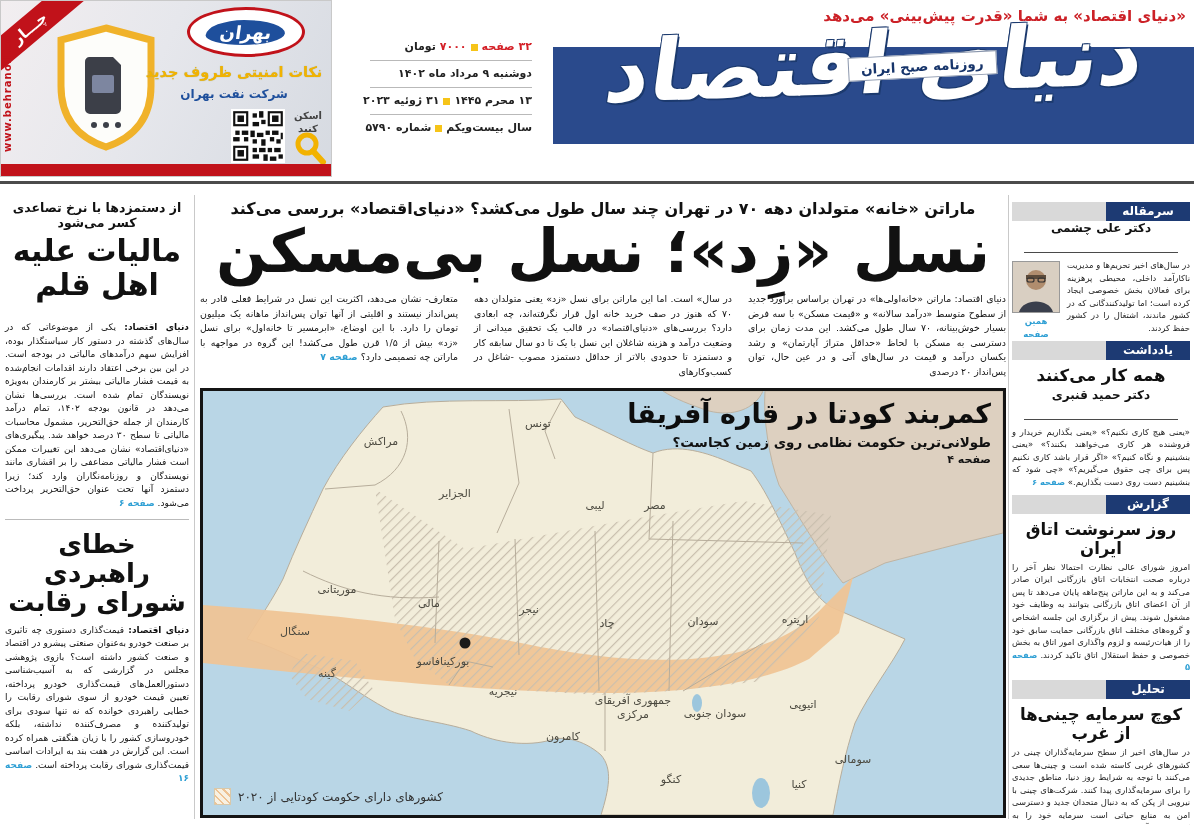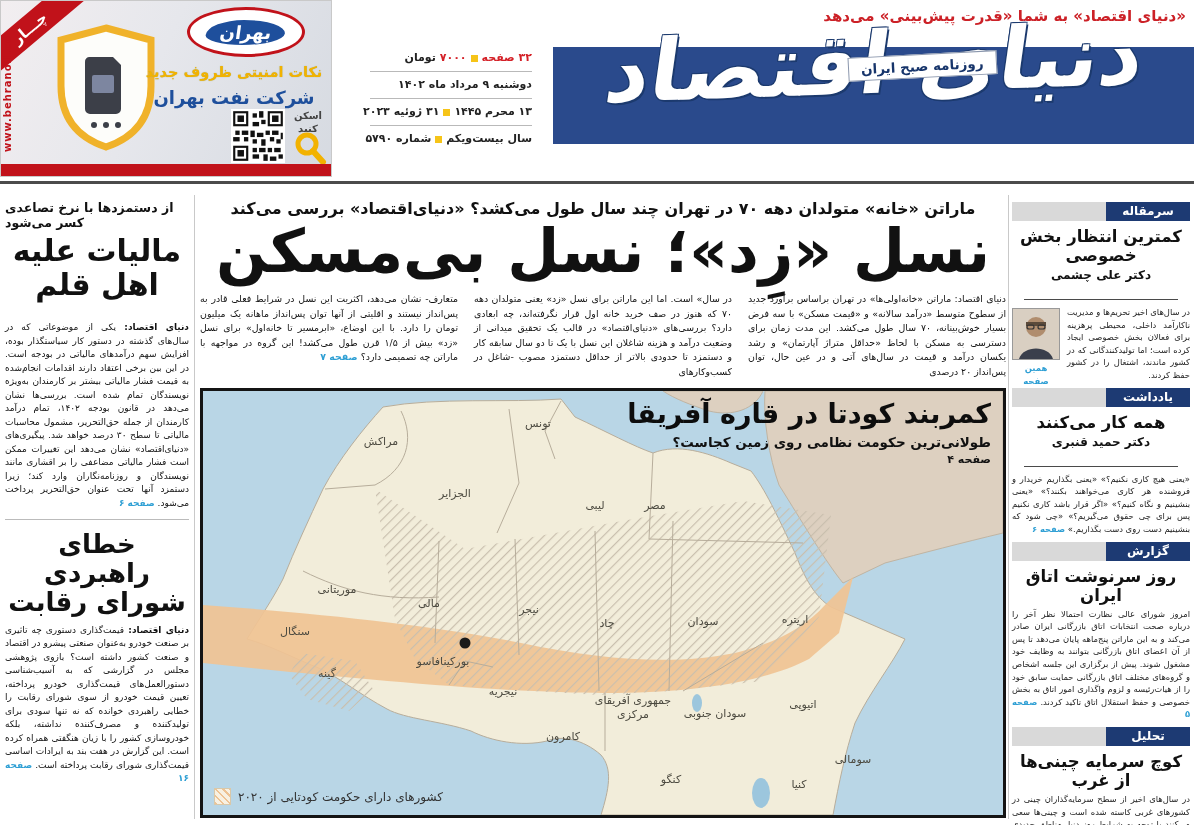--- a/index.html
+++ b/index.html
@@ -19,46 +19,46 @@
   .ad-shield{position:absolute;left:52px;top:22px;}
   .ad-redstrip{position:absolute;bottom:0;left:0;width:100%;height:12px;background:var(--ad_red);}
   .behran-logo{position:absolute;right:26px;top:6px;width:118px;height:50px;background:#fff;
       border:3px solid var(--ad_red);border-radius:50%;box-sizing:border-box;
       display:flex;align-items:center;justify-content:center;}
   .behran-logo-inner{background:var(--behran_blue);color:#fff;font-weight:bold;font-size:18px;
       padding:2px 14px;border-radius:46% 54% 52% 48%/60% 55% 45% 40%;transform:skewX(-8deg);}
   .ad-line1{position:absolute;right:2px;top:63px;width:190px;text-align:center;color:#f2b200;
       font-weight:bold;font-size:14.5px;text-shadow:0 0 1px #9a7;}
   .ad-line2{position:absolute;right:2px;top:86px;width:190px;text-align:center;color:var(--behran_blue);
-      font-weight:bold;font-size:18px;}
+      font-weight:bold;font-size:12px;}
   .ad-qr{position:absolute;right:46px;top:108px;width:54px;height:54px;background:#fff;}
   .ad-scan{position:absolute;right:4px;top:108px;width:38px;text-align:center;font-size:10px;
       color:#444;font-weight:bold;line-height:1.3;}
   .ad-magnifier{position:absolute;right:4px;top:130px;}
 
   .slogan{position:absolute;top:7px;right:8px;color:var(--slogan_red);font-weight:bold;font-size:15px;}
   .blueband{position:absolute;top:47px;left:553px;width:641px;height:97px;background:var(--masthead_blue);}
   .masthead-title{position:absolute;top:20px;left:565px;width:620px;text-align:center;color:#fff;
       font-size:86px;font-weight:bold;line-height:1;transform:skewX(-10deg) rotate(-2deg);
       text-shadow:-1px -1px 0 #1c3a6e,1px -1px 0 #1c3a6e,-1px 1px 0 #1c3a6e,2px 2px 0 #1c3a6e;
       white-space:nowrap;}
   .tagline-box{position:absolute;top:54px;left:848px;background:#fff;border:1px solid #8b97ad;
       color:#17356b;font-weight:bold;font-size:13.5px;padding:3px 12px;transform:rotate(-3deg);}
-  .dateblock{position:absolute;top:45px;left:370px;width:162px;}
+  .dateblock{position:absolute;top:34px;left:370px;width:162px;}
   .daterow{height:26px;line-height:26px;border-bottom:1px solid #b9b9b9;font-size:11px;
       font-weight:bold;color:#222;text-align:right;white-space:nowrap;}
   .daterow:last-child{border-bottom:none;}
   .red{color:#d42027;}
   .sq{display:inline-block;width:7px;height:7px;background:var(--yellow);margin:0 4px;vertical-align:middle;}
   .header-rule{position:absolute;top:181px;left:0;width:1194px;height:3px;background:#4b4b4b;}
   .divider-v{position:absolute;top:195px;bottom:6px;width:1px;background:#c9c9c9;}
 
   
   .left-col{position:absolute;left:5px;top:196px;width:184px;}
-  .art-kicker{font-size:12.5px;font-weight:bold;text-align:left;padding:4px 0 2px;}
+  .art-kicker{font-size:12.5px;font-weight:bold;text-align:center;padding:4px 0 2px;}
   .art-title{font-weight:bold;text-align:center;line-height:1.12;letter-spacing:-.5px;}
   .art-title.t1{font-size:30px;margin:2px 0 20px;}
   .art-title.t2{font-size:26px;margin:10px 0 6px;}
   .art-body{font-size:9px;line-height:1.5;text-align:justify;color:#111;}
   .lead-in{font-weight:bold;}
   .plink{color:var(--link_blue);font-weight:bold;}
   .art-sep{border-top:1px solid #bbb;margin:9px 0 0;}
   .today{margin-top:10px;border:1px solid #c9c9c9;background:#fbfaf7;}
   .today-header{background:var(--today_orange);color:var(--today_text);font-weight:bold;
       font-size:12.5px;text-align:center;height:21px;line-height:21px;border-bottom:1px solid #d98324;}
@@ -303,21 +303,20 @@
       <div class="art-body"><span class="lead-in">دنیای اقتصاد: </span><span>قیمت‌گذاری دستوری چه تاثیری بر صنعت خودرو به‌عنوان صنعتی پیشرو در اقتصاد و صنعت کشور داشته است؟ بازوی پژوهشی مجلس در گزارشی که به آسیب‌شناسی دستورالعمل‌های قیمت‌گذاری خودرو پرداخته، تعیین قیمت خودرو از سوی شورای رقابت را خطایی راهبردی خوانده که نه تنها سودی برای تولیدکننده و مصرف‌کننده نداشته، بلکه خودروسازی کشور را با زیان هنگفتی همراه کرده است. این گزارش در هفت بند به ایرادات اساسی قیمت‌گذاری شورای رقابت پرداخته است. </span><span class="plink">صفحه ۱۶</span></div>
     </div>
   </div>
 
 <div class="right-col" id="right-col">
     <div>
       <div class="tabrow">
         <div class="tab">سرمقاله</div>
         <div class="tabfill"></div>
       </div>
-      <div class="sec-title">کمترین انتظار بخش خصوصی</div>
       <div class="sec-byline">دکتر علی چشمی</div>
       <div class="sec-body"><div class="photo-wrap">
           <div class="photo"><svg width="46" height="50" viewBox="0 0 46 50">
               <rect width="46" height="50" fill="#d9cfc2"></rect>
               <circle cx="23" cy="18" r="10" fill="#b08d6e"></circle>
               <rect x="13" y="13" width="20" height="4" fill="#5b4a3a"></rect>
               <rect x="14" y="16" width="7" height="4" rx="2" fill="none" stroke="#333" stroke-width="1.2"></rect>
               <rect x="25" y="16" width="7" height="4" rx="2" fill="none" stroke="#333" stroke-width="1.2"></rect>
               <path d="M6 50 C10 36 36 36 40 50 Z" fill="#3a3f4c"></path>
             </svg></div>

